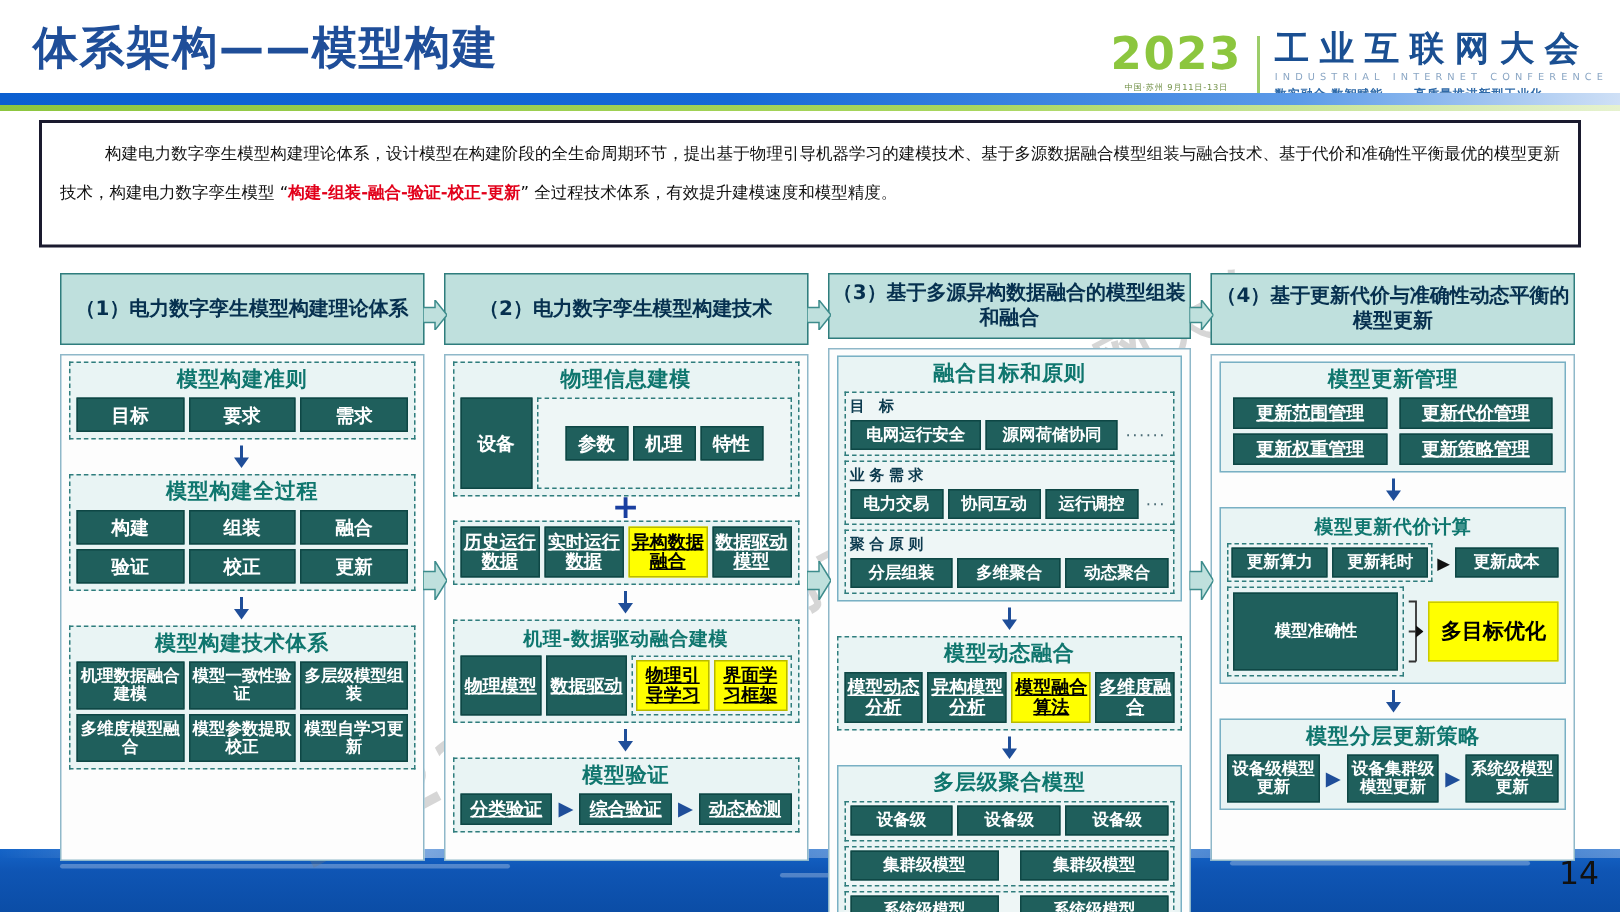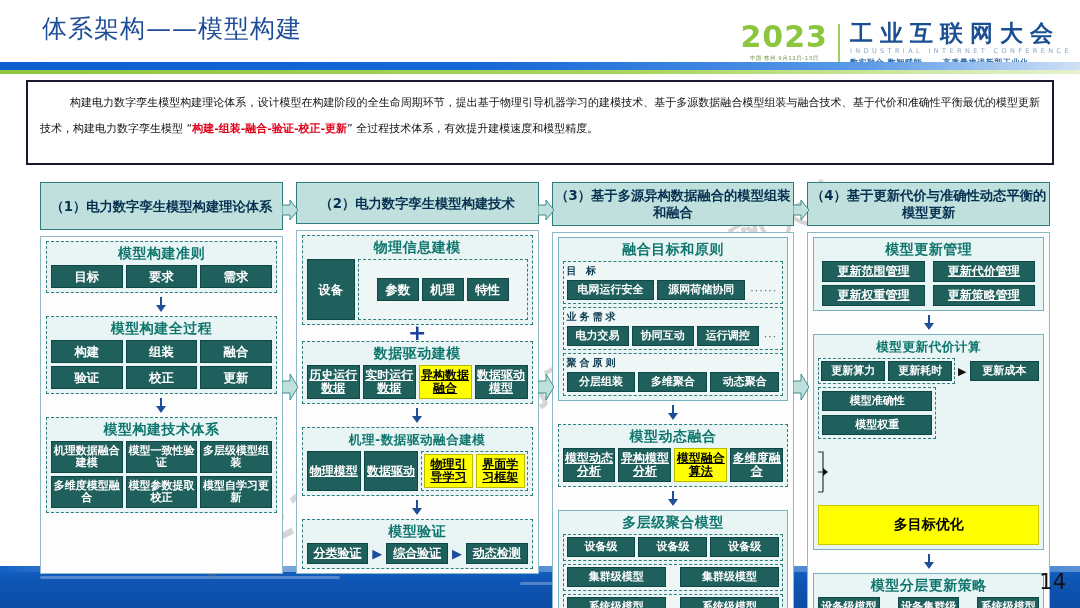--- a/index.html
+++ b/index.html
@@ -6,22 +6,22 @@
   html,body { width:1080px; height:608px; overflow:hidden; }
   body {
     font-family: "DejaVu Sans", "Liberation Sans", sans-serif;
     background:#ffffff;
     position:relative;
   }
 
   
   .slide-title{
     position:absolute; left:22px; top:12px;
-    font-size:25px; font-weight:normal; color:#1f4e99;
-    letter-spacing:1px; white-space:nowrap;margin-left:20px;
+    font-size:30px; font-weight:bold; color:#1f4e99;
+    letter-spacing:1px; white-space:nowrap;
   }
   .logo-wrap{
     position:absolute; right:8px; top:22px;
     display:flex; align-items:flex-start; gap:8px;
   }
   .logo-year{ display:flex; flex-direction:column; align-items:center;}
   .logo-2023{
     font-size:30px; font-weight:bold; color:#8cc63e; line-height:1;
     letter-spacing:1px;
   }
@@ -153,21 +153,21 @@
     align-self:center; color:#1a3fa0; font-size:22px; font-weight:bold;
     line-height:14px; margin:-2px 0;
   }
 
   .hz-arrow{
     color:#1f4e99; font-size:13px; align-self:center; padding:0 1px;
   }
 
   
   .costcalc{ position:relative;}
-  .cc-grid{ display:flex; gap:3px; align-items:stretch;flex-direction:column;}
+  .cc-grid{ display:flex; gap:3px; align-items:stretch;}
   .cc-left{ width:118px; display:flex; flex-direction:column; gap:4px;
             border:1px dashed #2f7d7d; padding:3px;}
   .cc-right{ flex:1; display:flex; align-items:center; justify-content:center;}
   .opt-box{
     background:#ffff00; color:#000; border:1px solid #c9c900;
     font-size:14px; font-weight:bold; padding:10px 6px; text-align:center;
     width:100%;
   }
   .cc-bracket{
     width:10px; display:flex; align-items:center; justify-content:center;
@@ -280,21 +280,20 @@
             <div class="cell">参数</div>
             <div class="cell">机理</div>
             <div class="cell">特性</div>
           </div>
         </div>
       </div>
 
       <div class="plus">+</div>
 
       <div class="panel">
-        <div class="ptitle">数据驱动建模</div>
         <div class="row">
           <div class="cell sm tall">历史运行数据</div>
           <div class="cell sm tall">实时运行数据</div>
           <div class="cell sm tall yel">异构数据融合</div>
           <div class="cell sm tall">数据驱动模型</div>
         </div>
       </div>
 
       <div class="connector">
         <div class="arrow-stem"></div>
@@ -463,21 +462,20 @@
             <div class="cell xs">更新算力</div>
             <div class="cell xs">更新耗时</div>
           </div>
           <div class="small-arrow">▶</div>
           <div class="cell xs" style="flex:1">更新成本</div>
         </div>
 
         <div class="cc-grid">
           <div class="cc-left">
             <div class="cell xs">模型准确性</div>
-            <div class="cell xs">模型权重</div>
           </div>
           <div class="cc-bracket">
             <svg width="10" height="60" viewBox="0 0 10 60">
               <path d="M0,10 L5,10 L5,30 L0,30 M5,50 L0,50 M5,30 L5,50 M5,30 L9,30" fill="none" stroke="#333" stroke-width="1.2"></path>
               <polygon points="5,26 10,30 5,34" fill="#111"></polygon>
             </svg>
           </div>
           <div class="cc-right">
             <div class="opt-box">多目标优化</div>
           </div>

